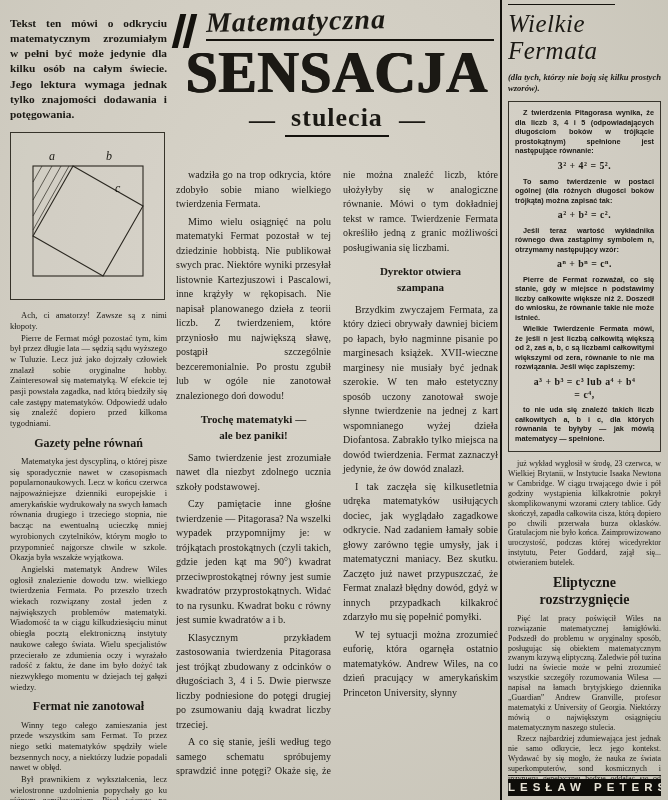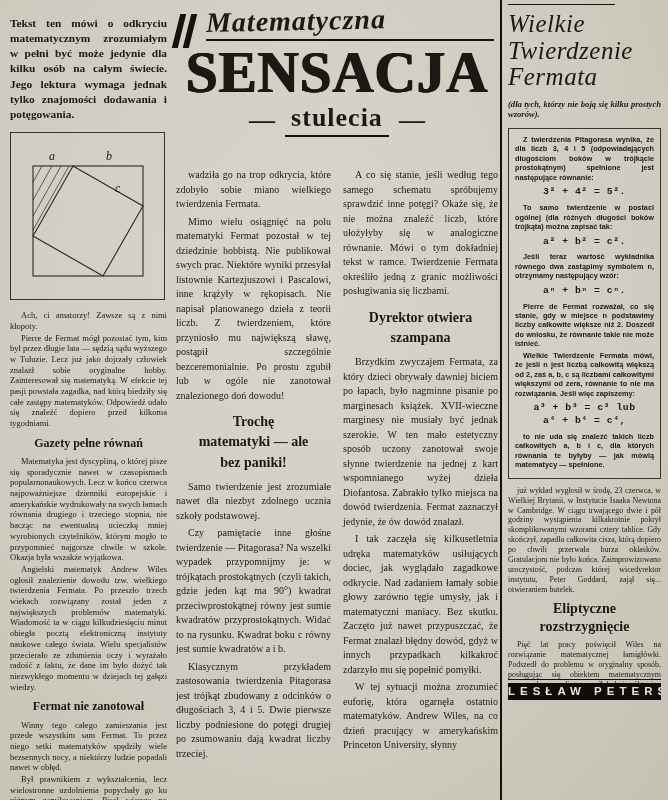--- a/index.html
+++ b/index.html
@@ -37,31 +37,31 @@
   .hl-main{font-size:57px;font-weight:bold;letter-spacing:1px;text-align:center;line-height:1.02;
            text-shadow:1px 0 currentColor,-0.6px 0 currentColor;transform:scaleY(1.04);white-space:nowrap;}
   .hl-sub{display:flex;align-items:center;justify-content:center;gap:10px;
           font-size:26px;font-weight:bold;margin-top:2px;}
   .hl-sub .word{border-bottom:2px solid #14120d;padding:0 6px 2px;letter-spacing:1px;}
 
   
   .middle{position:absolute;left:176px;top:168px;width:322px;height:622px;overflow:hidden;
           column-count:2;column-gap:12px;column-fill:auto;font-size:10px;line-height:1.45;font-family:Liberation Serif, serif;}
   .middle .para{margin-bottom:3px;text-indent:12px;}
-  .middle .shead{font-size:14px;margin:9px 20px 7px;}
+  .middle .shead{font-size:11px;margin:9px 20px 7px;}
 
   
-  .col4{position:absolute;left:508px;top:0;width:153px;height:700px;overflow:hidden;}
+  .col4{position:absolute;left:508px;top:0;width:153px;height:796px;overflow:hidden;}
   .sb-toprule{height:1px;background:#14120d;margin:4px 46px 6px 0;}
   .sb-title div{font-style:italic;font-size:25px;line-height:1.06;letter-spacing:.5px;}
   .sb-sub{font-weight:bold;font-style:italic;font-size:8.6px;line-height:1.25;margin:8px 0;text-align:justify;}
   .sbox{border:1px solid #36332a;padding:6px;background:rgba(255,255,255,0.05);
         font-family:"Liberation Sans",sans-serif;font-weight:bold;font-size:7.3px;line-height:1.3;}
   .sbox .para{text-indent:8px;margin-bottom:2px;}
-  .sbox .formula{font-family:Liberation Mono, monospace;font-size:9.8px;margin:4px 16px;}
+  .sbox .formula{font-family:Liberation Serif, serif;font-size:9.8px;margin:4px 16px;}
   .c4body{font-size:7.9px;line-height:1.25;margin-top:7px;}
   .c4body .para{margin-bottom:2px;text-indent:9px;}
   .c4body .shead{font-size:14px;margin:6px 0 5px;}
   .byline{position:absolute;left:0;right:0;bottom:0;border-top:1px solid #14120d;padding-top:3px;background:inherit;}
   .byline span{display:block;background:#0e0d09;color:#e7e3d6;font-family:"Liberation Sans",sans-serif;
                font-weight:bold;font-size:11.5px;letter-spacing:5px;text-align:center;padding:2px 0 3px;white-space:nowrap;}
 </style>
 </head>
 <body>
 
@@ -128,21 +128,20 @@
       <div class="shead">Dyrektor otwiera szampana</div>
       <div class="para">Brzydkim zwyczajem Fermata, za który dzieci obrywały dawniej biciem po łapach, było nagminne pisanie po marginesach książek. XVII-wieczne marginesy nie musiały być jednak szerokie. W ten mało estetyczny sposób uczony zanotował swoje słynne twierdzenie na jednej z kart wspomnianego wyżej dzieła Diofantosa. Zabrakło tylko miejsca na dowód twierdzenia. Fermat zaznaczył jedynie, że ów dowód znalazł.</div>
       <div class="para">I tak zaczęła się kilkusetletnia udręka matematyków usiłujących dociec, jak wyglądało zagadkowe odkrycie. Nad zadaniem łamały sobie głowy zarówno tęgie umysły, jak i matematyczni maniacy. Bez skutku. Zaczęto już nawet przypuszczać, że Fermat znalazł błędny dowód, gdyż w innych przypadkach kilkakroć zdarzyło mu się popełnić pomyłki.</div>
       <div class="para">W tej sytuacji można zrozumieć euforię, która ogarnęła ostatnio matematyków. Andrew Wiles, na co dzień pracujący w amerykańskim Princeton University, słynny</div>
     </div>
 
   <div class="col4">
     <div class="sb-toprule"></div>
     <div class="sb-title">
       <div>Wielkie</div>
-      <div>Twierdzenie</div>
       <div>Fermata</div>
     </div>
     <div class="sb-sub">(dla tych, którzy nie boją się kilku prostych wzorów).</div>
     <div class="sbox body">
         <div class="para">Z twierdzenia Pitagorasa wynika, że dla liczb 3, 4 i 5 (odpowiadających długościom boków w trójkącie prostokątnym) spełnione jest następujące równanie:</div>
         <div class="formula">3² + 4² = 5².</div>
         <div class="para">To samo twierdzenie w postaci ogólnej (dla różnych długości boków trójkąta) można zapisać tak:</div>
         <div class="formula">a² + b² = c².</div>
         <div class="para">Jeśli teraz wartość wykładnika równego dwa zastąpimy symbolem n, otrzymamy następujący wzór:</div>
         <div class="formula">aⁿ + bⁿ = cⁿ.</div>

